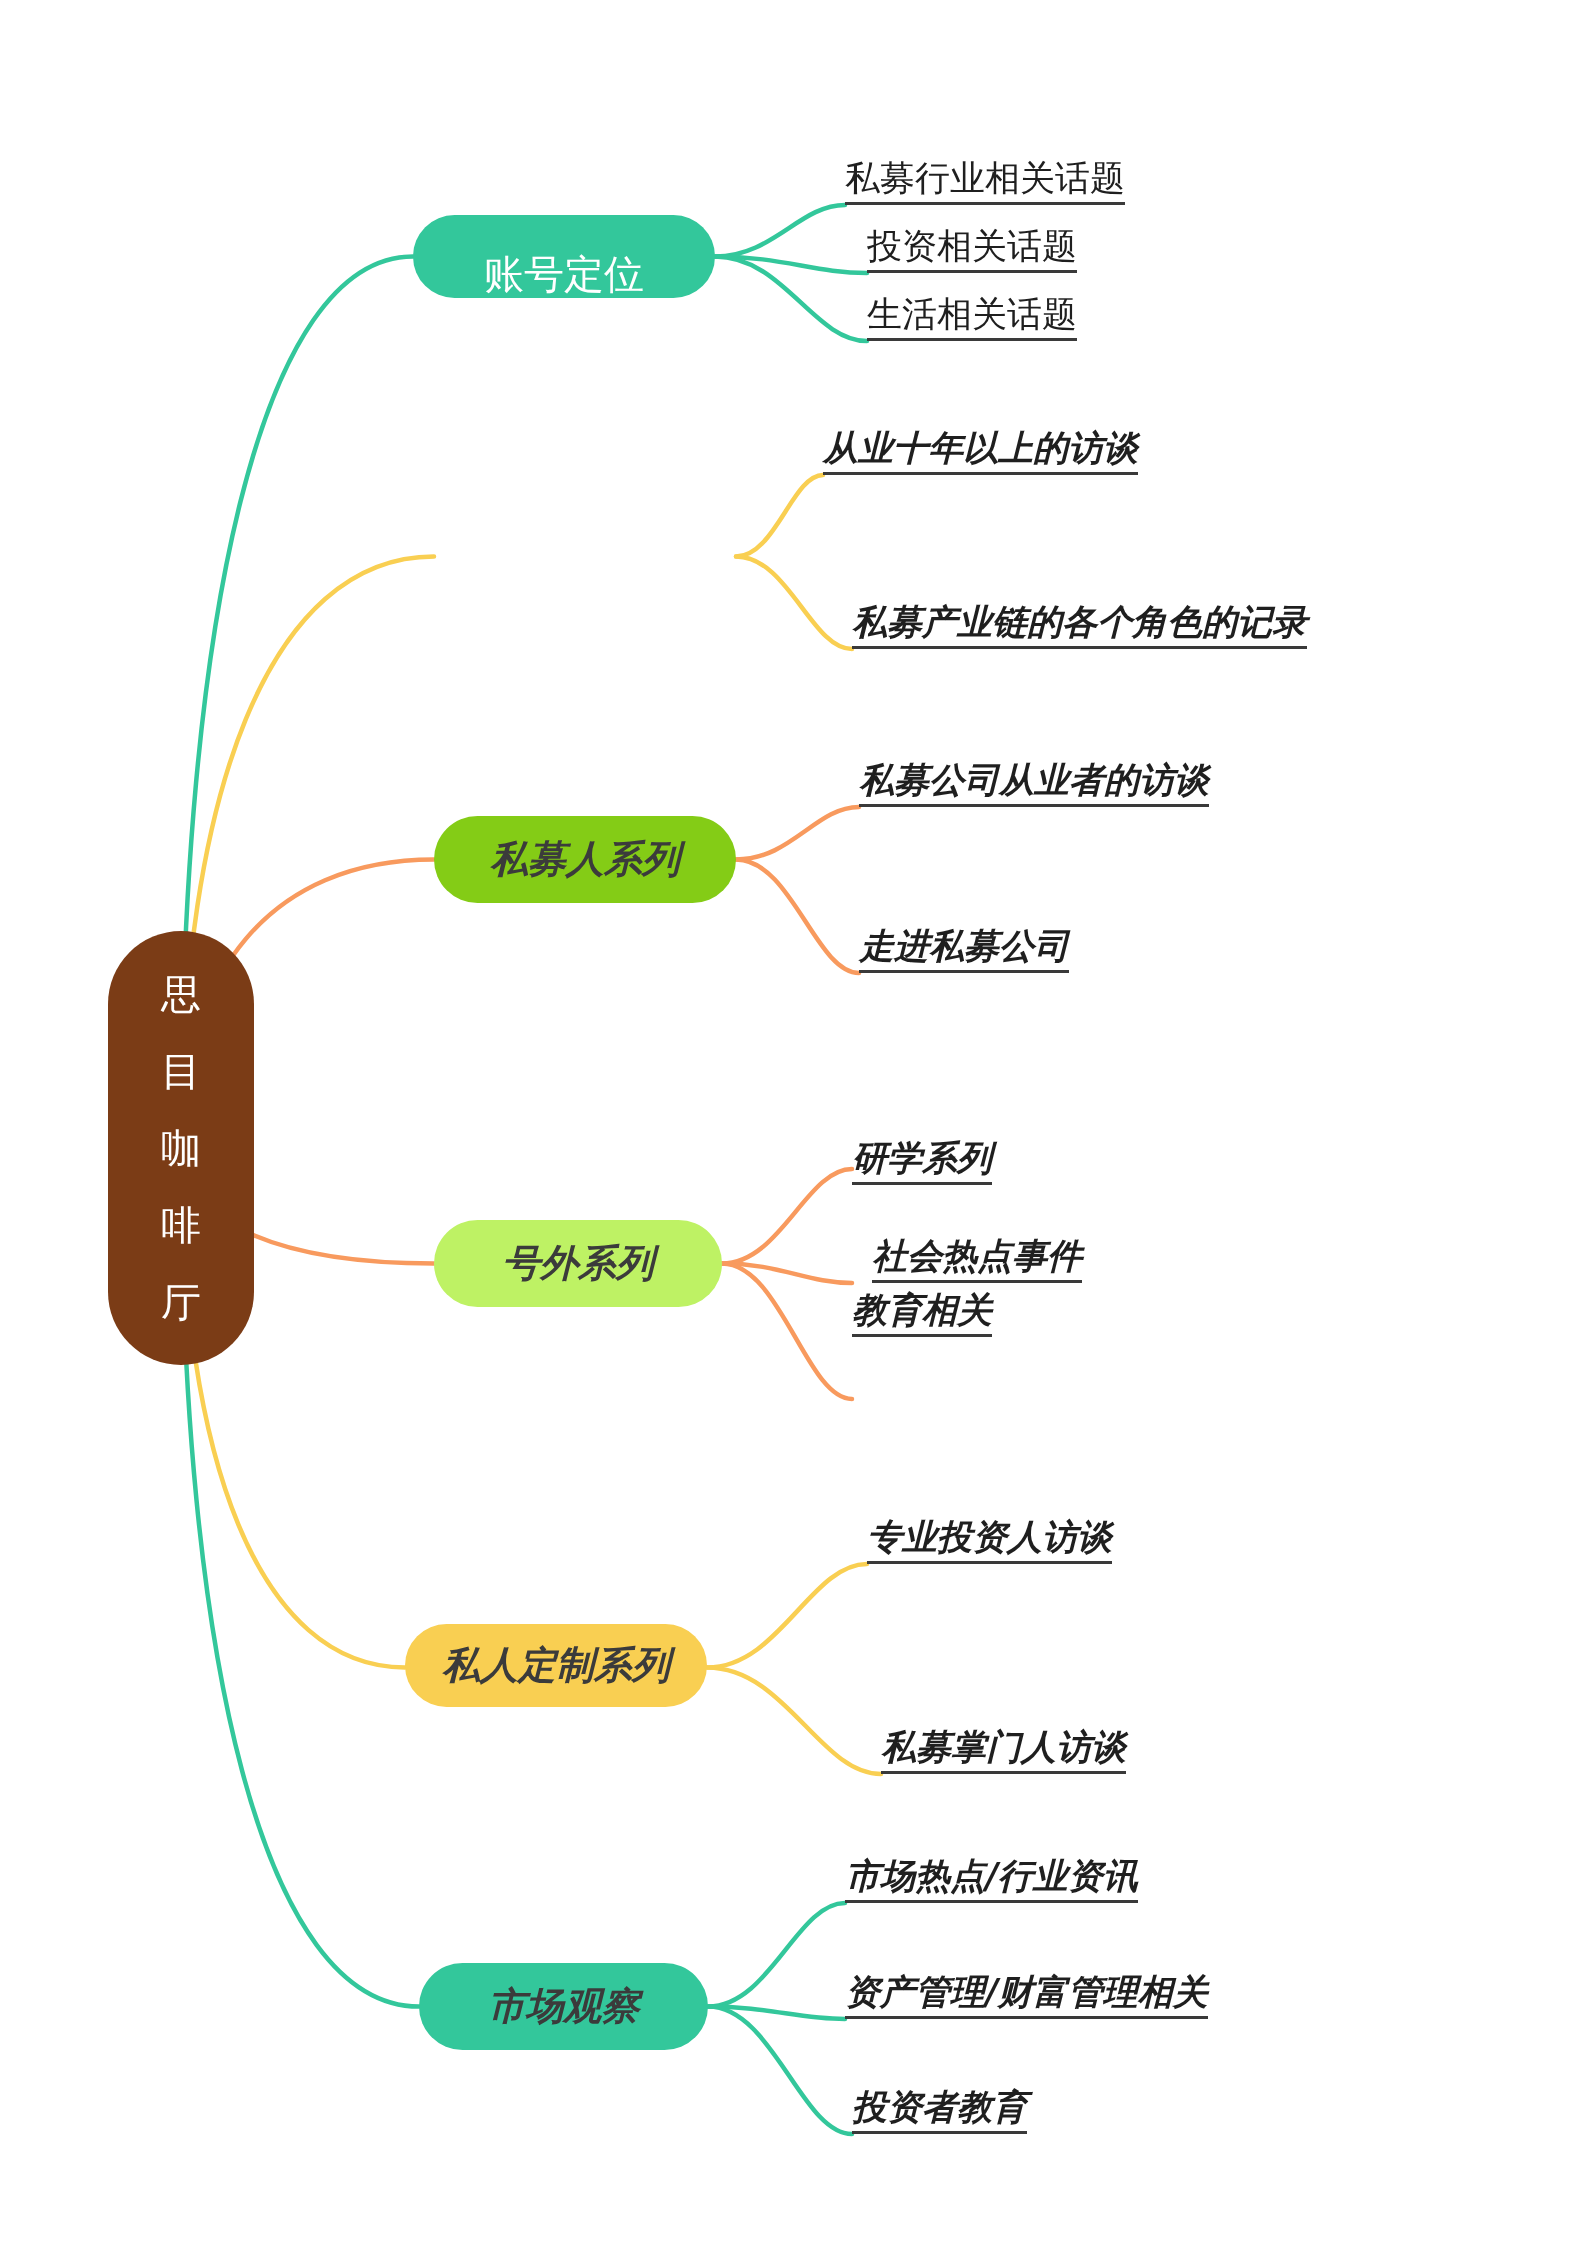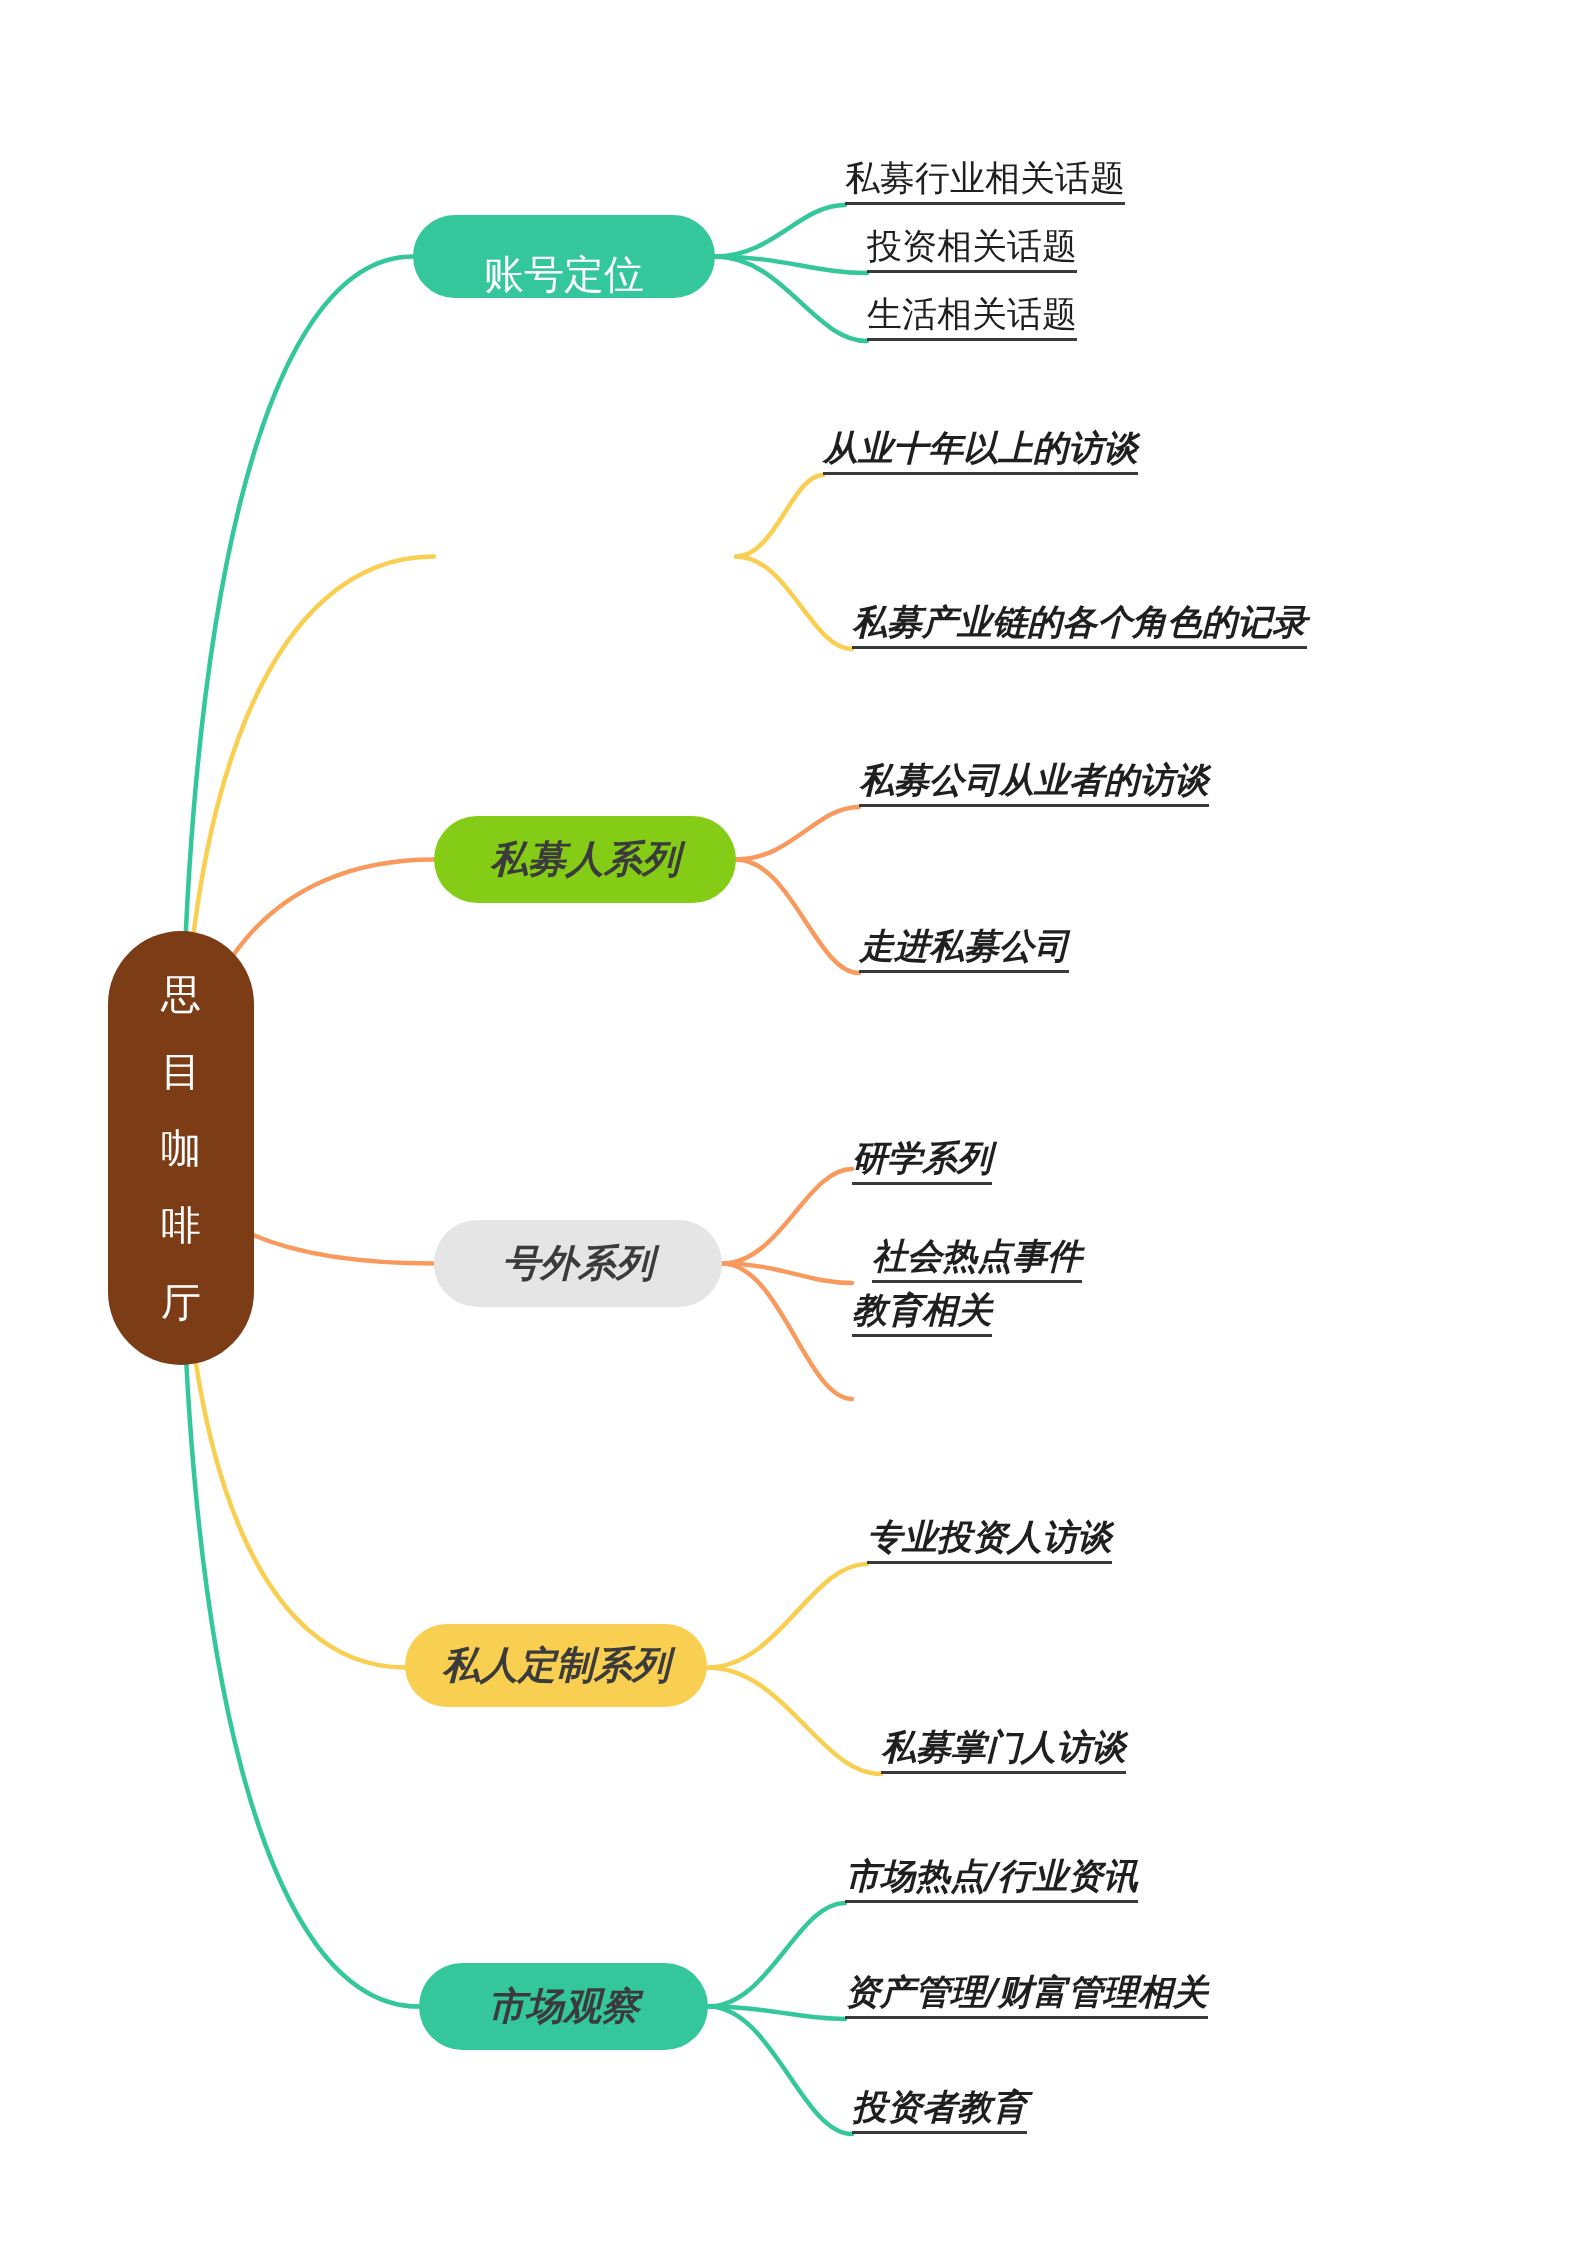--- a/index.html
+++ b/index.html
@@ -100,21 +100,21 @@
   <div class="node" id="root-node" style="background: rgb(123, 60, 22);">
     <span class="root-label">思目咖啡厅</span>
   </div>
 
   <div class="node pill" id="branch-0" style="background: rgb(51, 199, 155);">
     <span style="color: rgb(255, 255, 255); margin-top: 36px;">账号定位</span>
   </div>
   <div class="node pill script" id="branch-2" style="background: #84cc16;">
     <span style="color: rgb(59, 59, 59);">私募人系列</span>
   </div>
-  <div class="node pill script" id="branch-3" style="background: #e5e5e5;">
+  <div class="node pill script" id="branch-3" style="background: #bef264;">
     <span style="color: rgb(59, 59, 59);">号外系列</span>
   </div>
   <div class="node pill script" id="branch-4" style="background: rgb(249, 207, 82);">
     <span style="color: rgb(59, 59, 59);">私人定制系列</span>
   </div>
   <div class="node pill script" id="branch-5" style="background: rgb(51, 199, 155);">
     <span style="color: rgb(59, 59, 59);">市场观察</span>
   </div>
 
   <div class="child" id="child-0-0" style="border-bottom-color: rgb(58, 58, 58);">私募行业相关话题</div>

